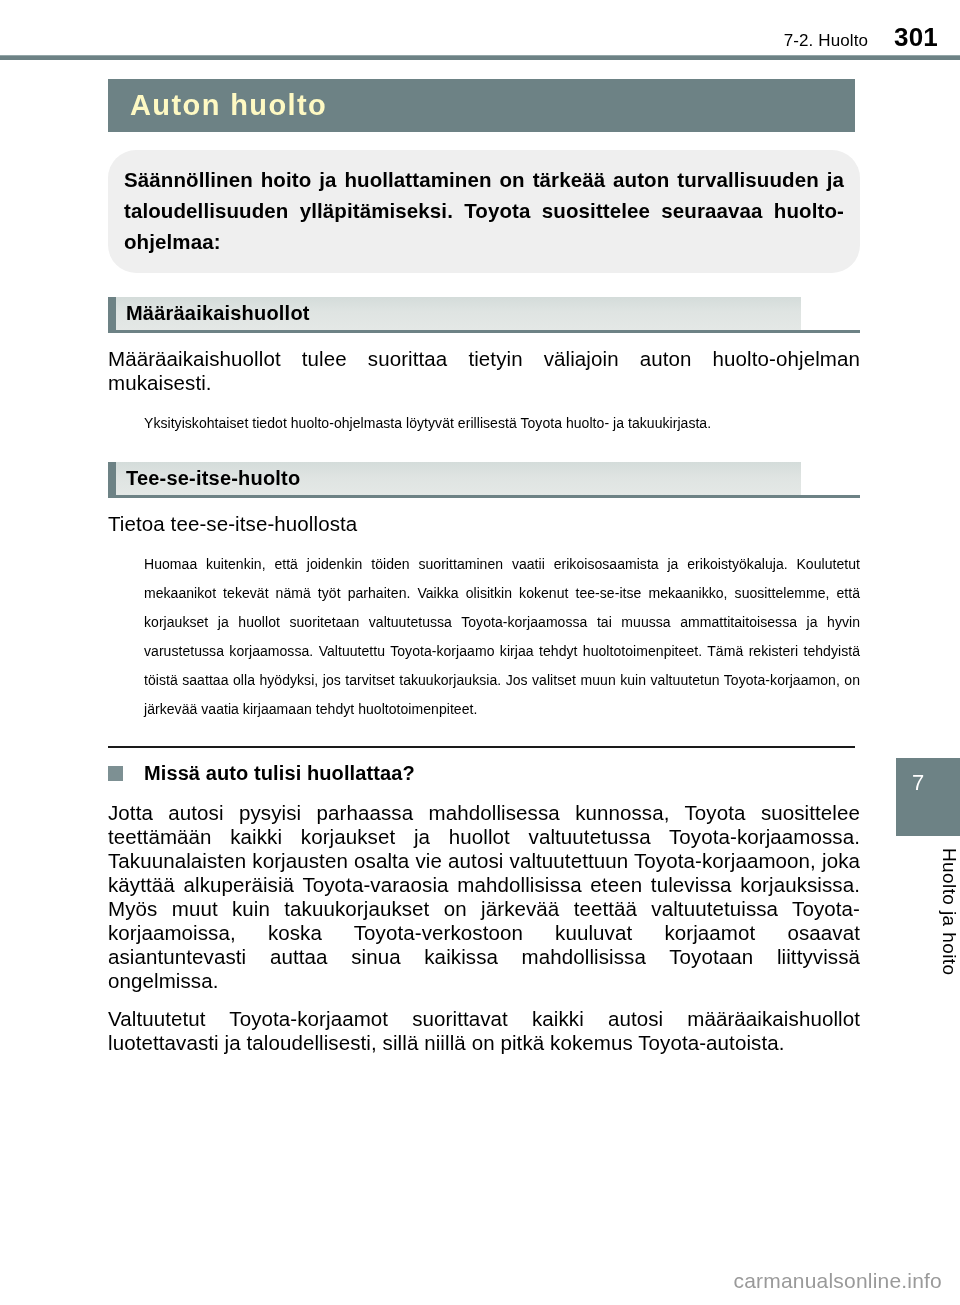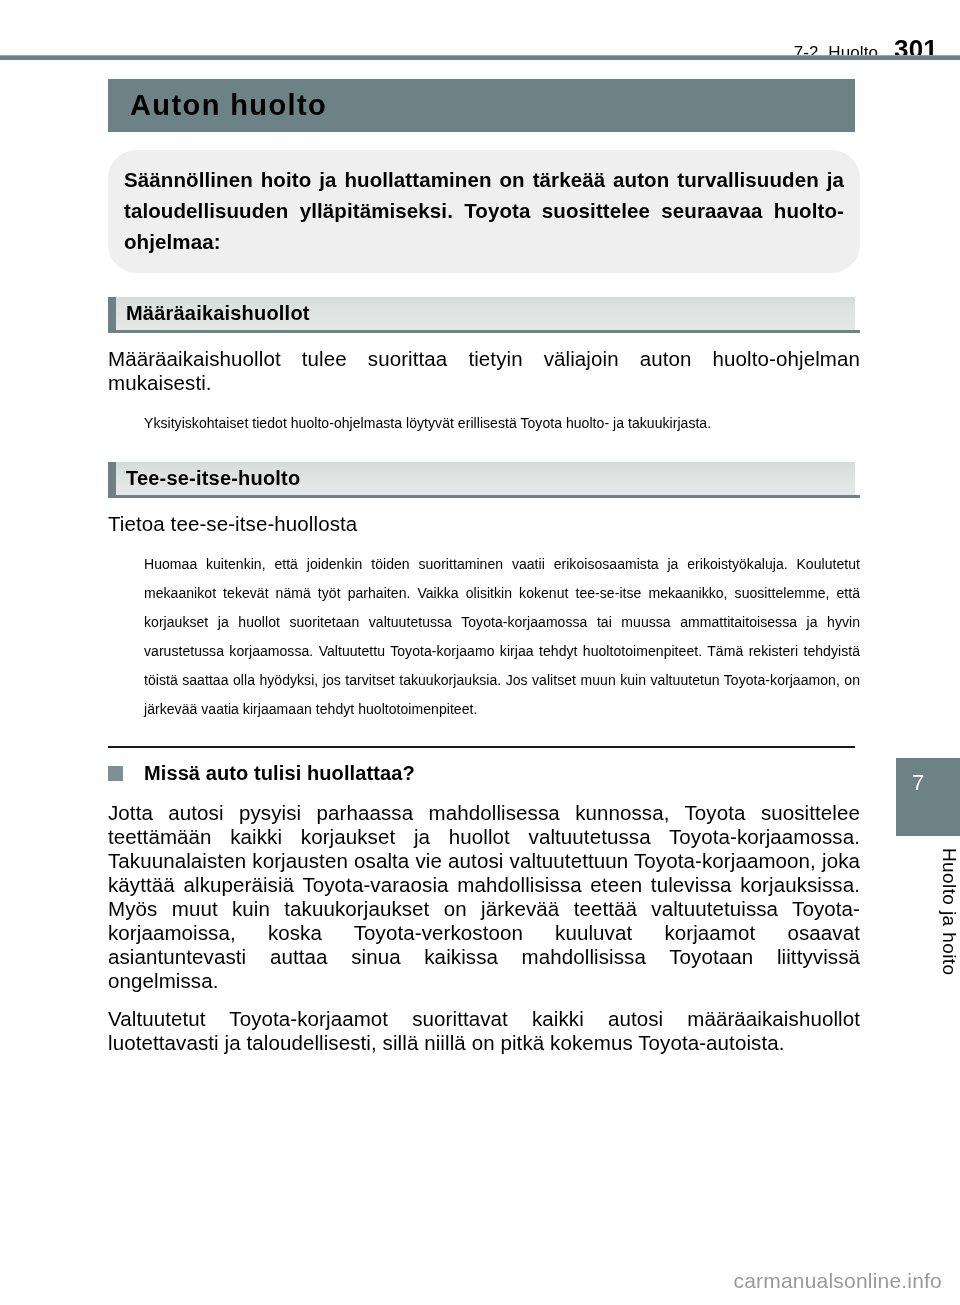--- a/index.html
+++ b/index.html
@@ -16,22 +16,21 @@
     overflow: hidden;
   }
 
   
   .runhead {
     position: absolute;
     top: 22px;
     right: 22px;
     display: flex;
     align-items: baseline;
-    gap: 16px;
-    margin-top: 12px;
+    gap: 26px;
   }
   .runhead-section {
     font-size: 17px;
     color: #000;
     letter-spacing: .1px;
   }
   .runhead-page {
     font-size: 26px;
     font-weight: bold;
     letter-spacing: .2px;
@@ -51,21 +50,21 @@
     position: absolute;
     left: 108px;
     top: 79px;
     width: 747px;
     height: 53px;
     background: #6d8285;
     display: flex;
     align-items: center;
   }
   .title-banner-text {
-    color: #000000;
+    color: #fef9c3;
     font-size: 29px;
     font-weight: bold;
     letter-spacing: 1.4px;
     padding-left: 22px;
     text-align: right;
   }
 
   
   .content {
     position: absolute;
@@ -92,21 +91,21 @@
 
   
   .sec-head {
     margin-top: 24px;
     position: relative;
     border-bottom: 3px solid #6d8285;
     padding-bottom: 0;
   }
   .sec-head-bar {
     height: 33px;
-    width: 747px;
+    width: 693px;
     background: linear-gradient(to bottom, #d4dcda 0%, #dfe4e2 45%, #e4e8e6 100%);
     display: flex;
     align-items: center;
   }
   .sec-head-accent {
     width: 8px;
     height: 33px;
     background: #6d8285;
     flex: 0 0 auto;
   }

